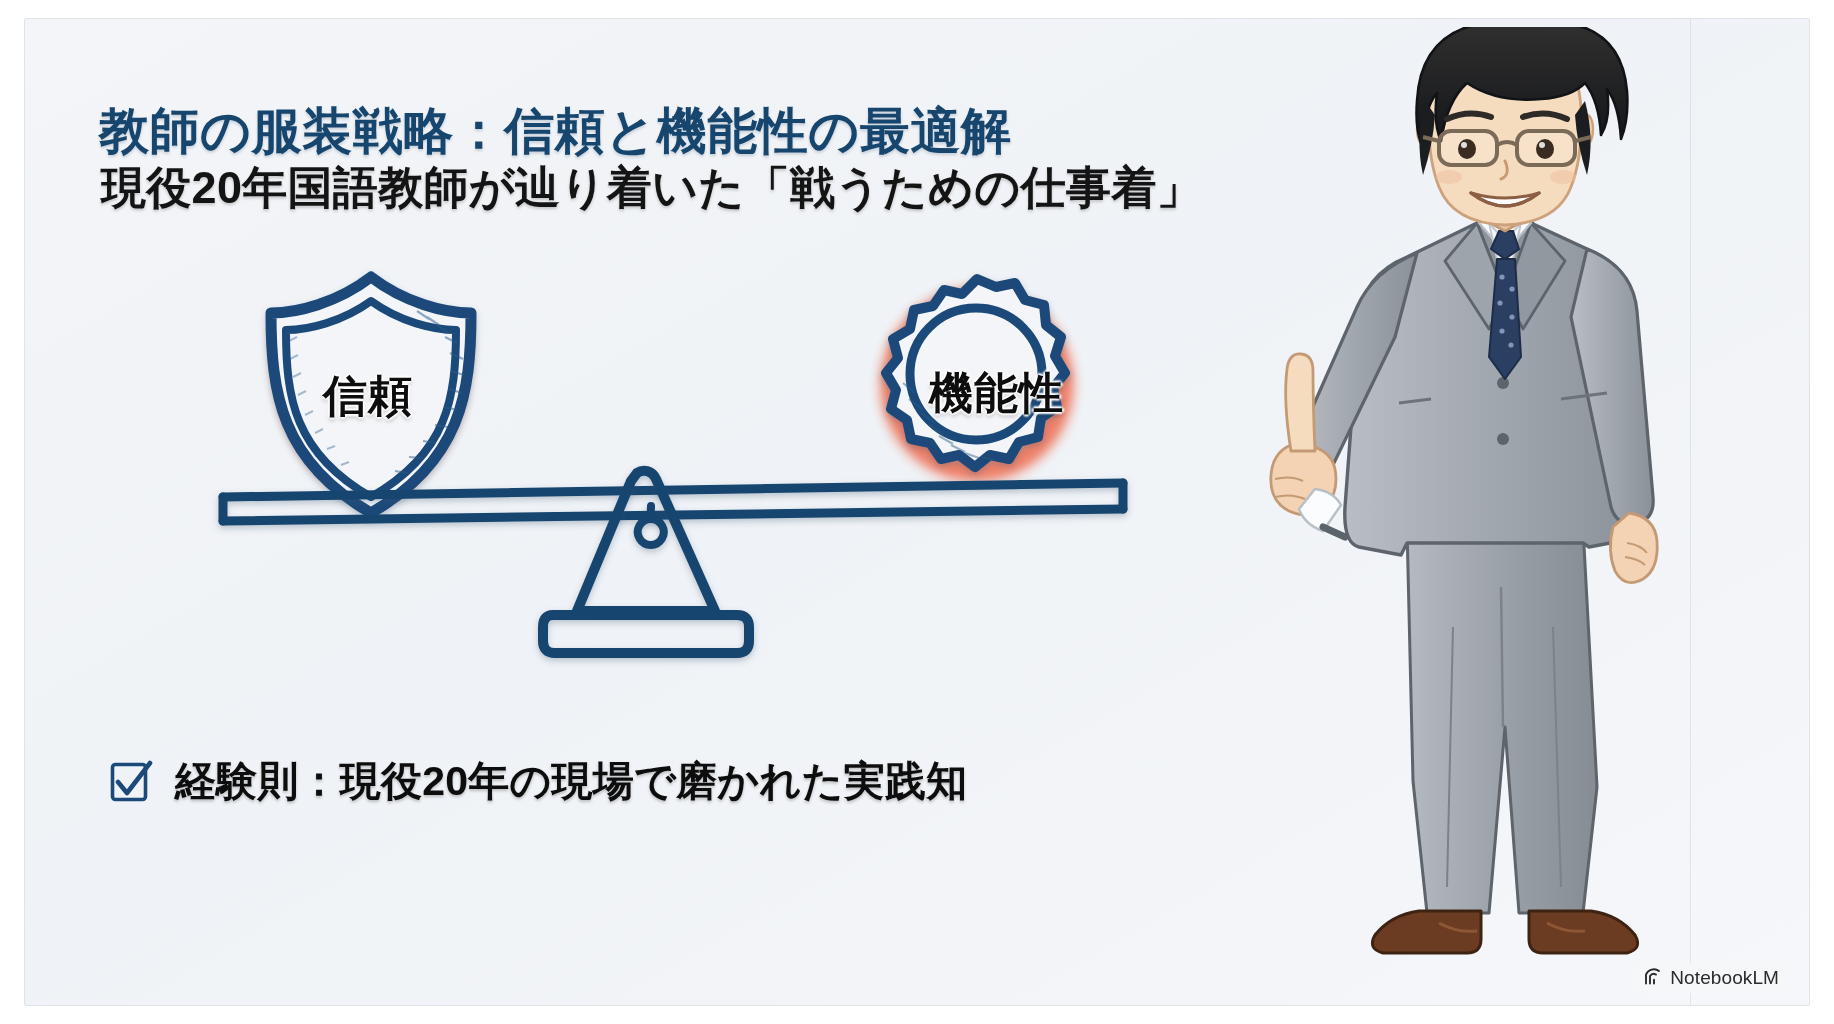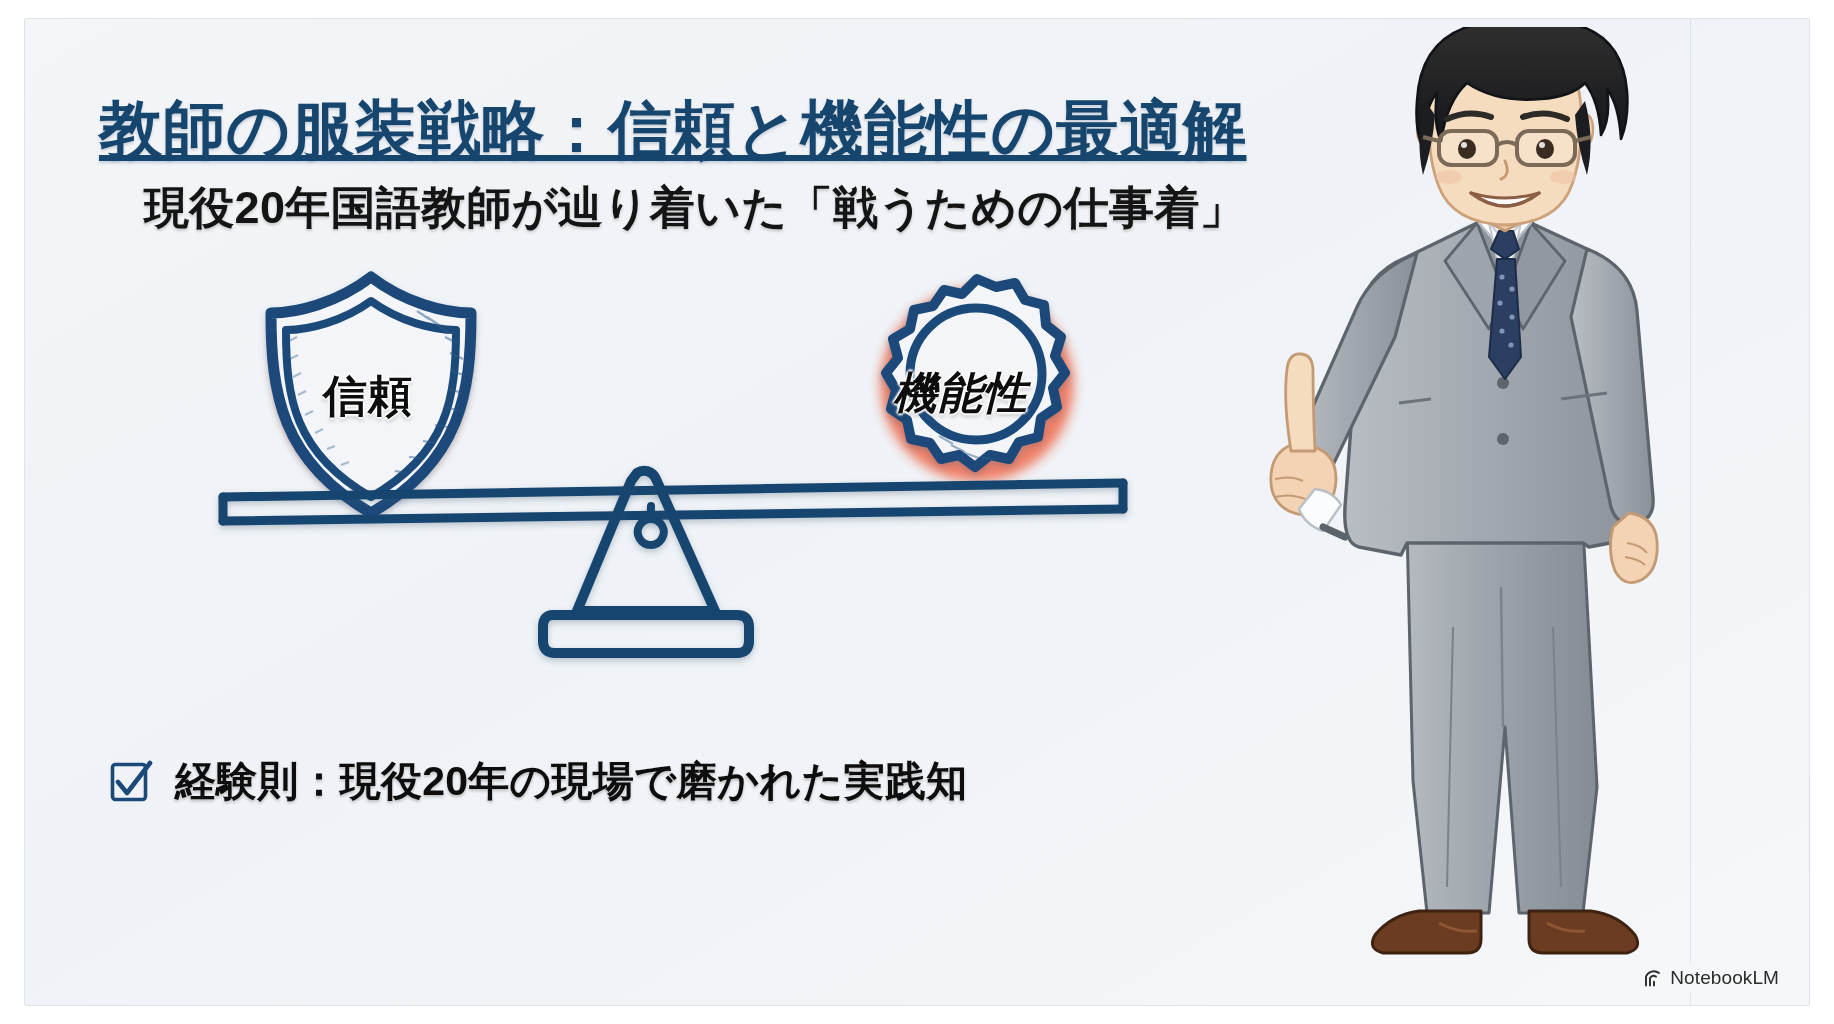--- a/index.html
+++ b/index.html
@@ -40,43 +40,41 @@
     top: 0;
     width: 1px;
     height: 100%;
     background: rgba(120,135,155,.16);
   }
 
   
   .title {
     position: absolute;
     left: 74px;
-    top: 76px;
-    font-size: 63px;
+    top: 85px;
+    font-size: 50px;
     line-height: 1.08;
     font-weight: 700;
     color: #16456e;
     letter-spacing: .5px;
     text-shadow: 0 2px 3px rgba(30,60,95,.20);
     white-space: nowrap;
-    text-decoration: underline;
   }
 
   .subtitle {
     position: absolute;
     left: 76px;
-    top: 164px;
+    top: 144px;
     font-size: 45px;
     line-height: 1.1;
     font-weight: 700;
     color: #141414;
     letter-spacing: .3px;
     text-shadow: 0 2px 3px rgba(40,40,40,.22);
     white-space: nowrap;
-    margin-left: 43px;
   }
 
   
   .scene {
     position: absolute;
     left: 180px;
     top: 240px;
     width: 940px;
     height: 390px;
   }
@@ -87,21 +85,21 @@
     font-size: 44px;
     font-weight: 700;
     color: #0d0d0d;
     letter-spacing: 1px;
     text-shadow:
        2px 0 2px #fff, -2px 0 2px #fff, 0 2px 2px #fff, 0 -2px 2px #fff,
        0 3px 4px rgba(0,0,0,.28);
     white-space: nowrap;
   }
   .label-trust { left: 118px; top: 108px; text-align: right; }
-  .label-func  { left: 688px; top: 105px; font-style: italic; }
+  .label-func  { left: 724px; top: 105px; }
 
   
   .checklist {
     position: absolute;
     left: 84px;
     top: 726px;
     width: 1210px;
   }
   .check-row {
     display: flex;
@@ -135,21 +133,21 @@
     pointer-events: none;
   }
   .character svg { display:block; width: 100%; height: 100%; }
 
   
   .watermark {
     position: absolute;
     right: 22px;
     bottom: 12px;
     display: flex;
-    align-items: flex-end;
+    align-items: flex-start;
     gap: 7px;
     background: rgba(244,246,249,.92);
     padding: 4px 8px 4px 6px;
     border-radius: 4px;
   }
   .watermark .wm-icon { width: 20px; height: 20px; display:block; }
   .watermark .wm-text {
     font-size: 19px;
     color: #2b2b2b;
     letter-spacing: .1px;

